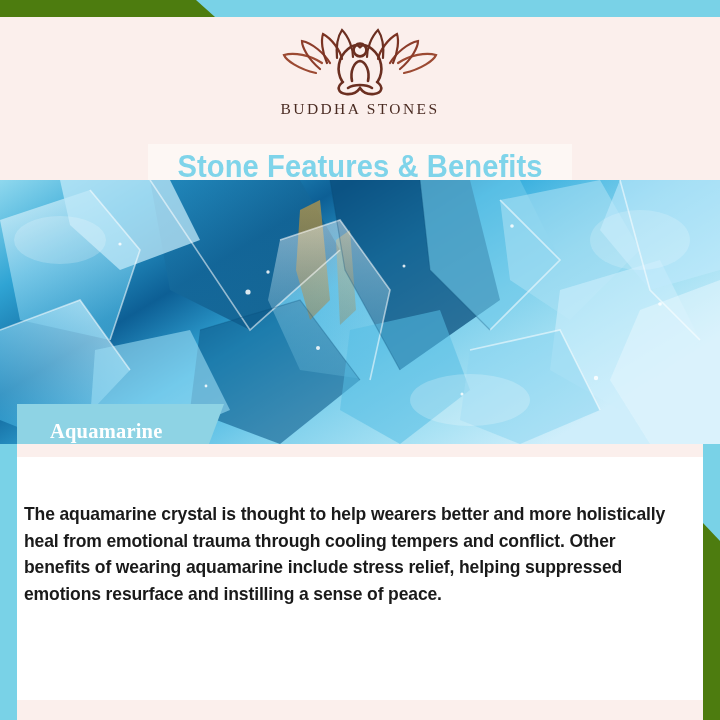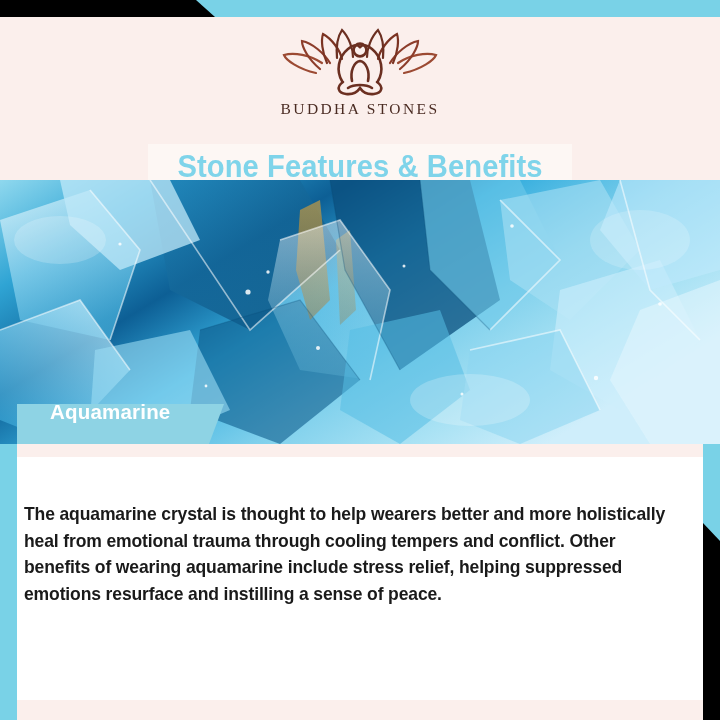--- a/index.html
+++ b/index.html
@@ -9,21 +9,21 @@
   }
   body {
     font-family: "Liberation Sans", sans-serif;
   }
 
   .card {
     position: relative;
     width: 720px;
     height: 720px;
     overflow: hidden;
-    background: #000000;
+    background: #4d7c0f;
   }
 
   
   .band {
     position: absolute;
     background: #79d2e7;
   }
   .band-top {
     top: 0;
     left: 196px;
@@ -128,28 +128,29 @@
     left: 17px;
     top: 404px;
     width: 207px;
     height: 40px;
     background: #8ed3e4;
     clip-path: polygon(0 0, 100% 0, calc(100% - 15px) 100%, 0 100%);
   }
   .stone-label-text {
     position: absolute;
     left: 50px;
-    top: 392px;
+    top: 412px;
     height: 28px;
     line-height: 39px;
     font-size: 20.5px;
     font-weight: bold;
     color: #ffffff;
     letter-spacing: 0.2px;
     white-space: nowrap;
+    font-family: Liberation Serif, serif;
   }
 
   
   .strip-cream {
     position: absolute;
     left: 17px;
     top: 444px;
     width: 686px;
     height: 13px;
     background: #fbefec;

